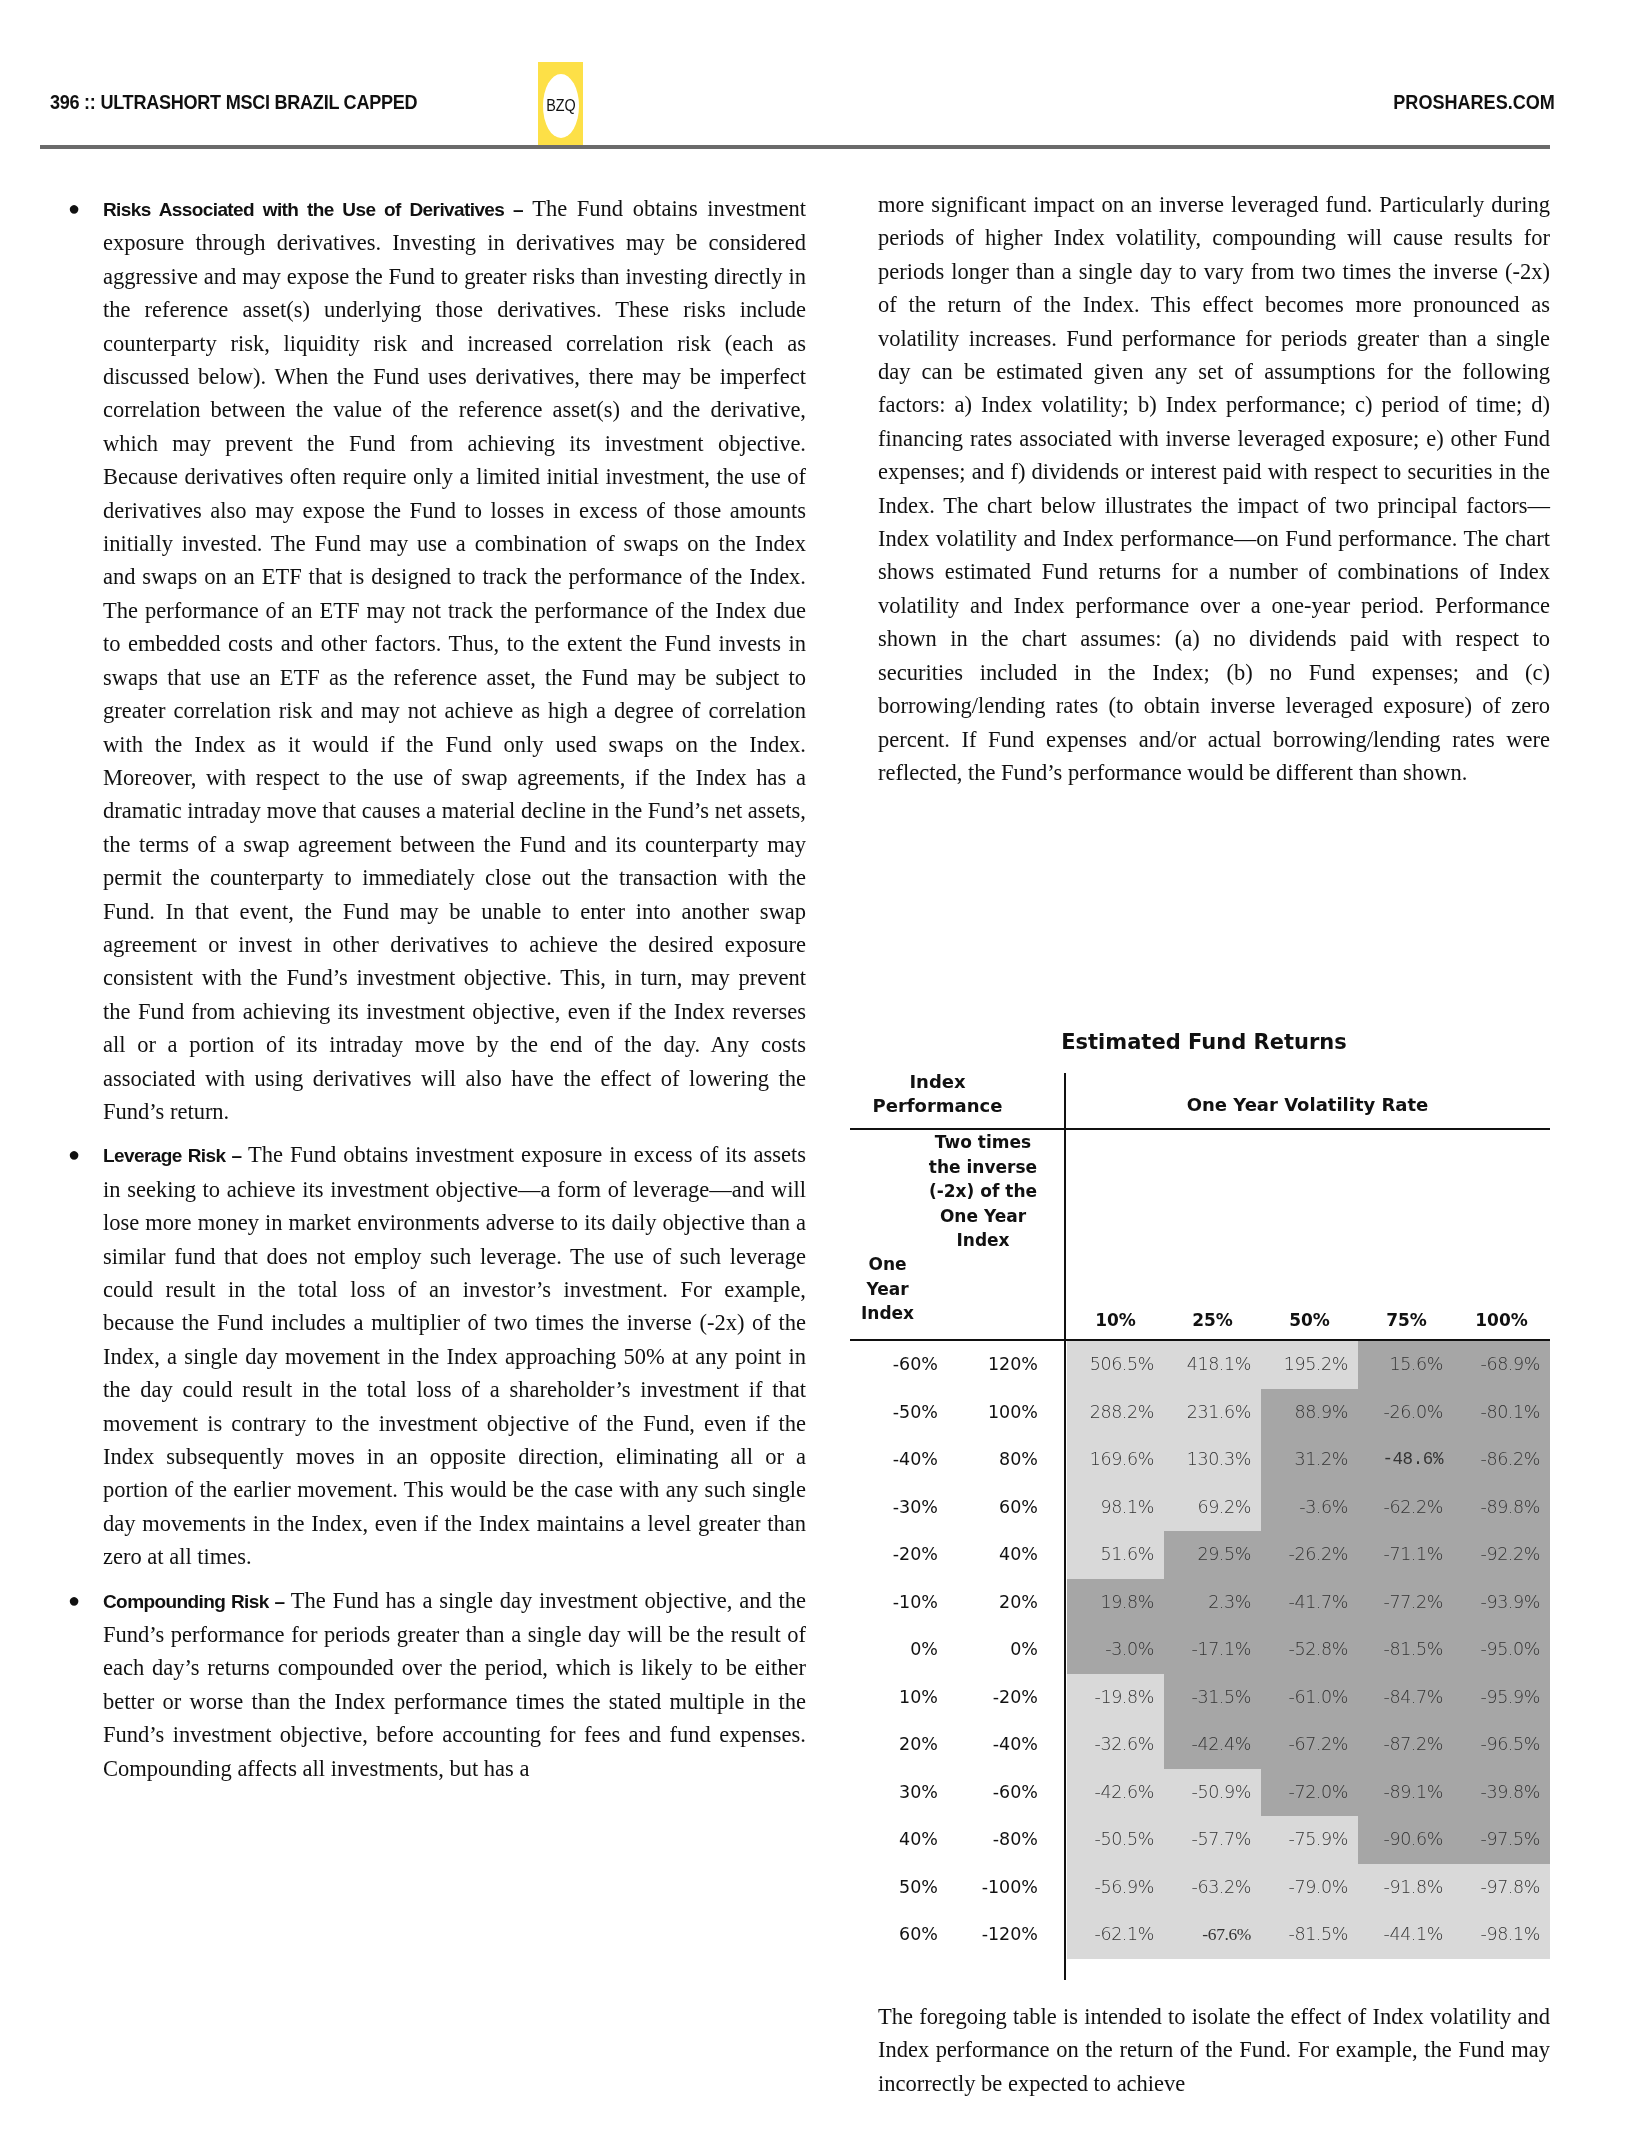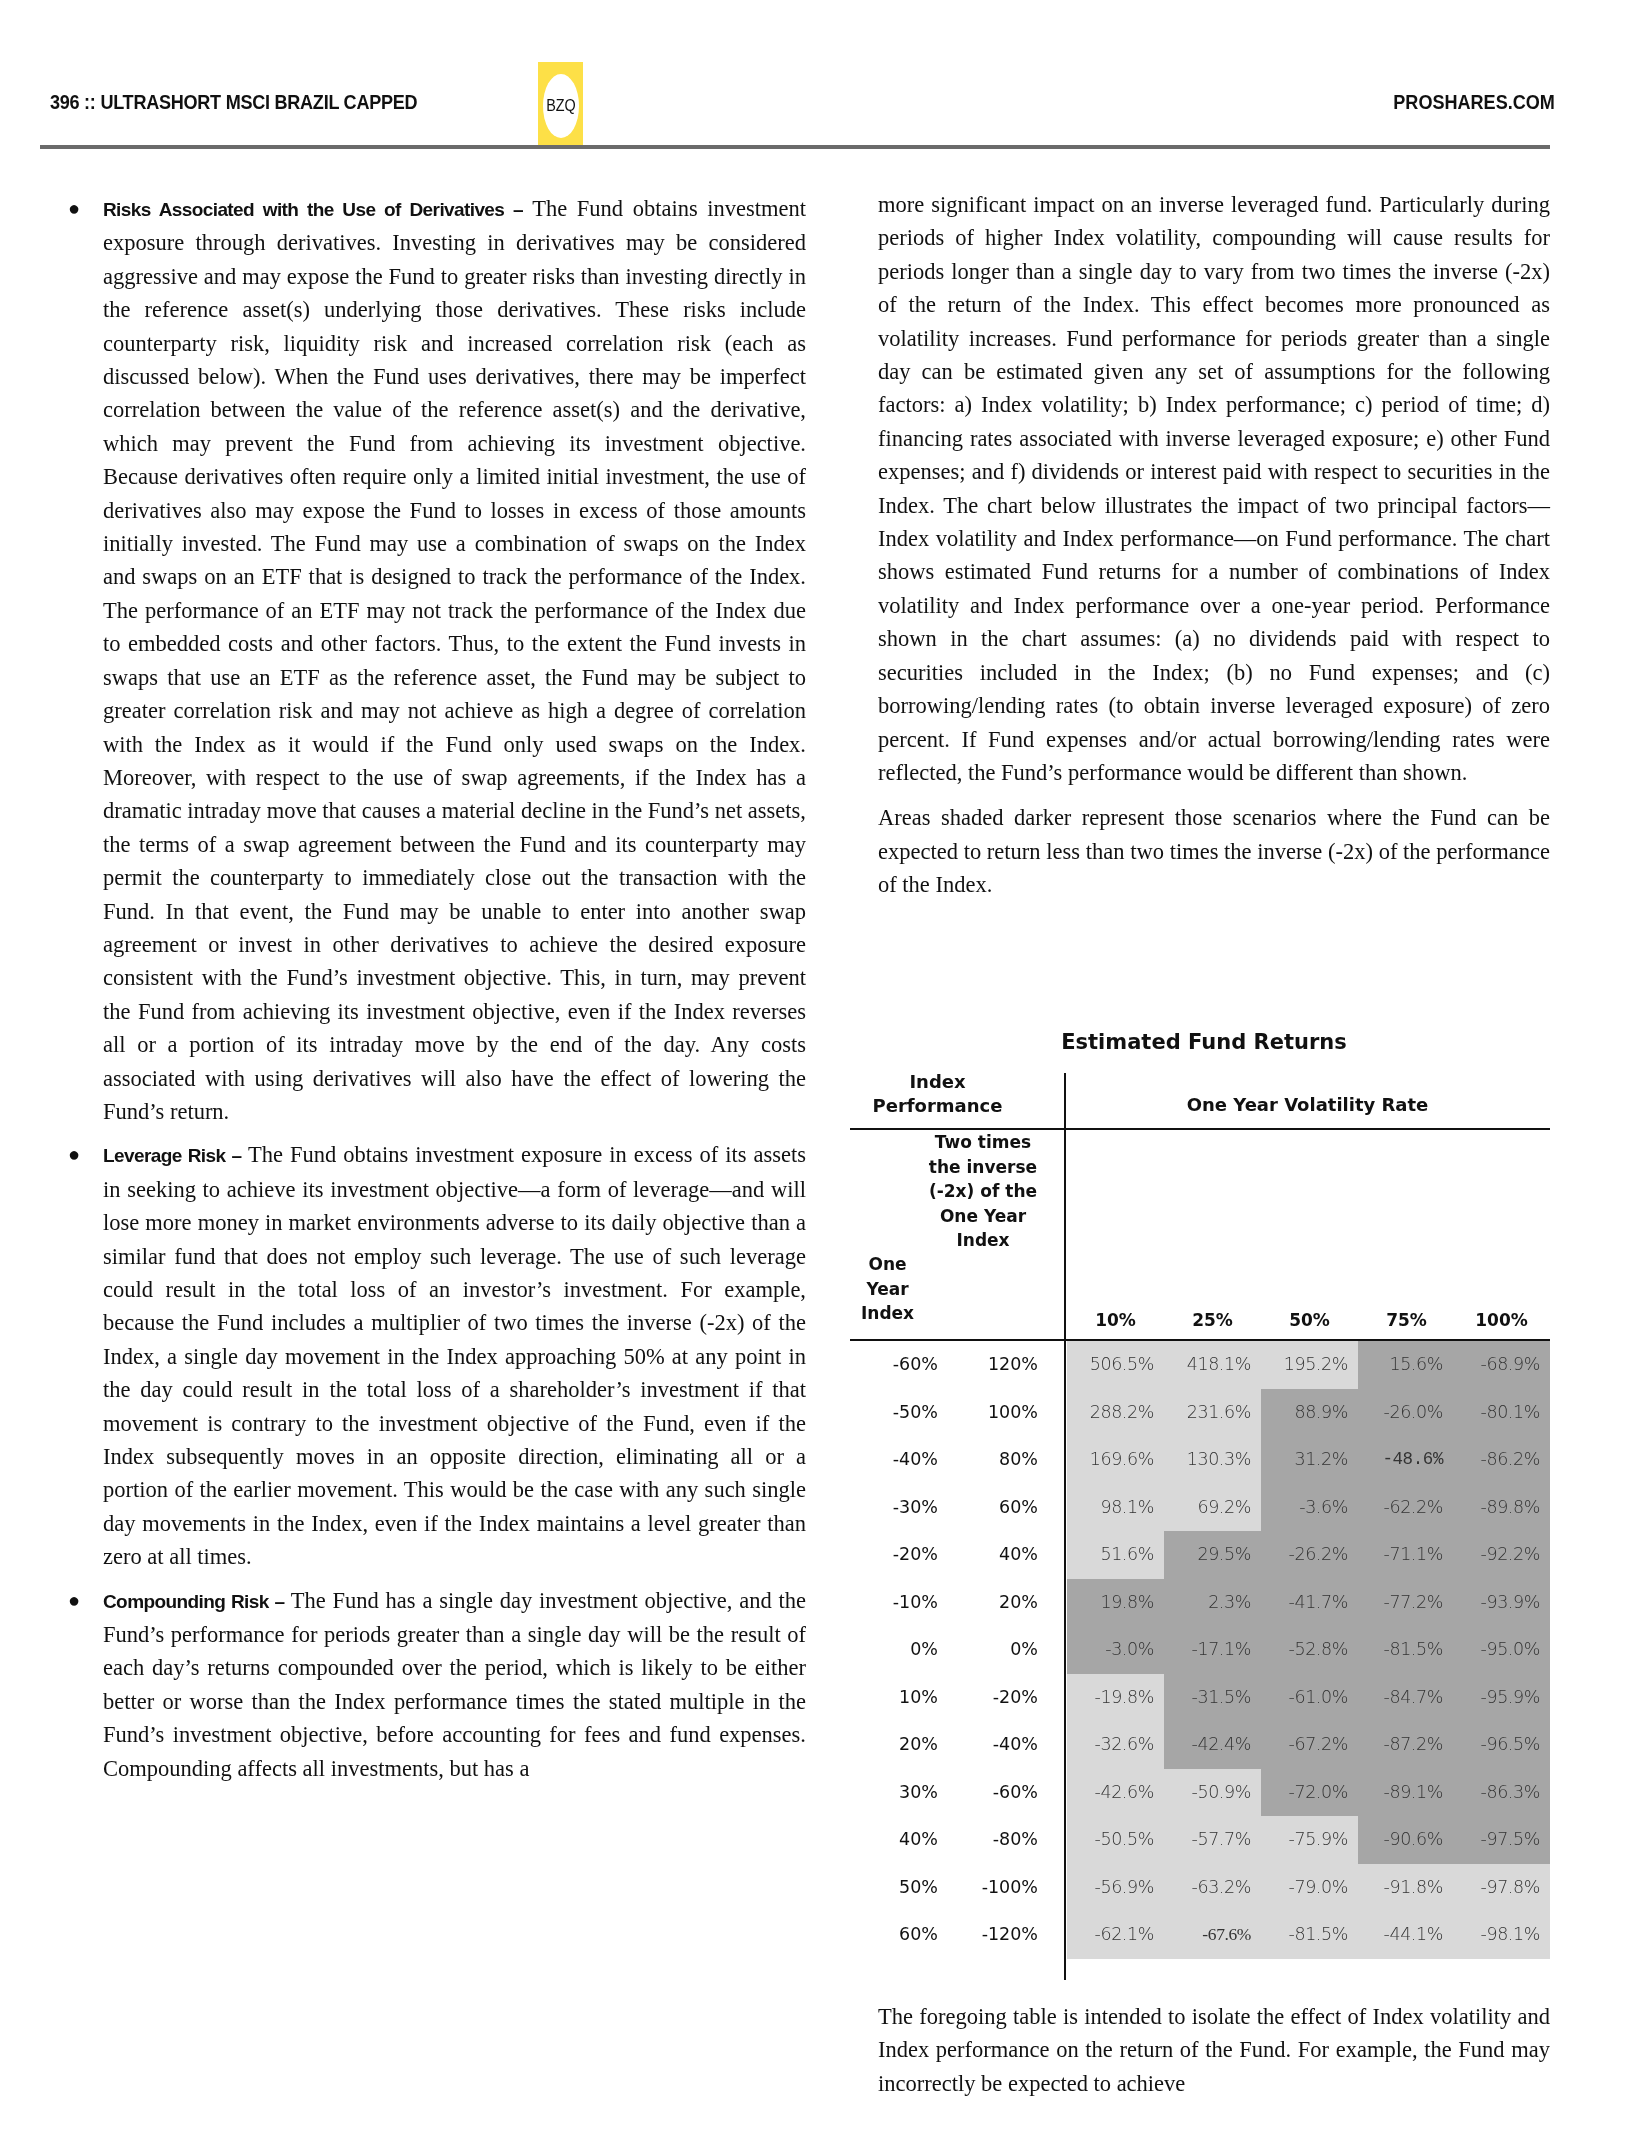--- a/index.html
+++ b/index.html
@@ -62,21 +62,20 @@
     <span class="term">Leverage Risk –</span><span> The Fund obtains investment exposure in excess of its assets in seeking to achieve its investment objective—a form of leverage—and will lose more money in market environments adverse to its daily objective than a similar fund that does not employ such leverage. The use of such leverage could result in the total loss of an investor’s investment. For example, because the Fund includes a multiplier of two times the inverse (-2x) of the Index, a single day movement in the Index approaching 50% at any point in the day could result in the total loss of a shareholder’s investment if that movement is contrary to the investment objective of the Fund, even if the Index subsequently moves in an opposite direction, eliminating all or a portion of the earlier movement. This would be the case with any such single day movements in the Index, even if the Index maintains a level greater than zero at all times.</span>
   </div>
   <div class="bullet-block">
     <span class="bullet">●</span>
     <span class="term">Compounding Risk –</span><span> The Fund has a single day investment objective, and the Fund’s performance for periods greater than a single day will be the result of each day’s returns compounded over the period, which is likely to be either better or worse than the Index performance times the stated multiple in the Fund’s investment objective, before accounting for fees and fund expenses. Compounding affects all investments, but has a</span>
   </div>
 </div>
 
 <div class="col col-right">
   <p class="para">more significant impact on an inverse leveraged fund. Particularly during periods of higher Index volatility, compounding will cause results for periods longer than a single day to vary from two times the inverse (-2x) of the return of the Index. This effect becomes more pronounced as volatility increases. Fund performance for periods greater than a single day can be estimated given any set of assumptions for the following factors: a) Index volatility; b) Index performance; c) period of time; d) financing rates associated with inverse leveraged exposure; e) other Fund expenses; and f) dividends or interest paid with respect to securities in the Index. The chart below illustrates the impact of two principal factors—Index volatility and Index performance—on Fund performance. The chart shows estimated Fund returns for a number of combinations of Index volatility and Index performance over a one-year period. Performance shown in the chart assumes: (a) no dividends paid with respect to securities included in the Index; (b) no Fund expenses; and (c) borrowing/lending rates (to obtain inverse leveraged exposure) of zero percent. If Fund expenses and/or actual borrowing/lending rates were reflected, the Fund’s performance would be different than shown.</p>
-  <p class="para">Areas shaded darker represent those scenarios where the Fund can be expected to return less than two times the inverse (-2x) of the performance of the Index.</p>
 </div>
 
 <div class="table-wrap">
   <div class="tbl-title">Estimated Fund Returns</div>
   <div class="hdr-a">Index Performance</div>
   <div class="hdr-b">One Year Volatility Rate</div>
   <div class="vrule"></div>
   <div class="hrule1"></div>
   <div class="hrule2"></div>
   <div class="sub-h sub-one">One Year Index</div>
@@ -168,21 +167,21 @@
         <div class="cell dark" style="left: 508px; width: 95px;">-87.2%</div>
         <div class="cell dark" style="left: 603px; width: 97px;">-96.5%</div>
       </div>
       <div class="row">
         <div class="rc c-idx">30%</div>
         <div class="rc c-two">-60%</div>
         <div class="cell light" style="left: 217px; width: 97px;">-42.6%</div>
         <div class="cell light" style="left: 314px; width: 97px;">-50.9%</div>
         <div class="cell dark" style="left: 411px; width: 97px;">-72.0%</div>
         <div class="cell dark" style="left: 508px; width: 95px;">-89.1%</div>
-        <div class="cell dark" style="left: 603px; width: 97px;">-86.3%</div>
+        <div class="cell dark" style="left: 603px; width: 97px;">-39.8%</div>
       </div>
       <div class="row">
         <div class="rc c-idx">40%</div>
         <div class="rc c-two">-80%</div>
         <div class="cell light" style="left: 217px; width: 97px;">-50.5%</div>
         <div class="cell light" style="left: 314px; width: 97px;">-57.7%</div>
         <div class="cell light" style="left: 411px; width: 97px;">-75.9%</div>
         <div class="cell dark" style="left: 508px; width: 95px;">-90.6%</div>
         <div class="cell dark" style="left: 603px; width: 97px;">-97.5%</div>
       </div>

